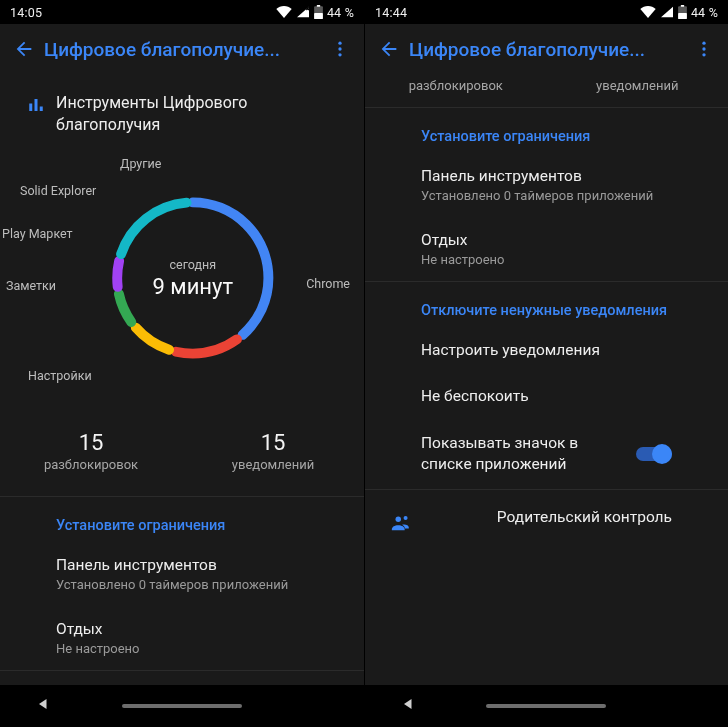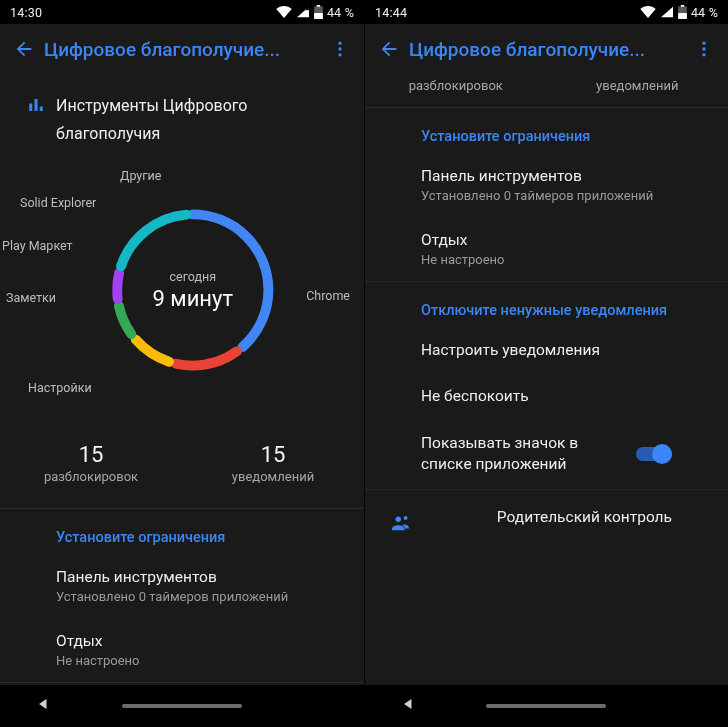--- a/index.html
+++ b/index.html
@@ -59,21 +59,21 @@
   
   .header-row {
     display: flex; align-items: flex-start;
     padding: 18px 16px 12px 16px;
   }
   .header-icon {
     width: 40px; min-width: 40px;
     display: flex; justify-content: center; padding-top: 4px;
     color: #3b86f7;
   }
-  .header-title { font-size: 16px; line-height: 28px; color: #eee; }
+  .header-title { font-size: 16px; line-height: 22px; color: #eee; }
 
   .chart-wrap { position: relative; height: 260px; }
   .donut-holder {
     position: absolute; left: 50%; top: 50%;
     width: 180px; height: 180px;
     transform: translate(-44%, -50%);
   }
   .donut-holder svg { width: 100%; height: 100%; transform: rotate(-90deg); }
   .donut-center {
     position: absolute; inset: 0;
@@ -139,21 +139,21 @@
   
   .top-caps { display:flex; padding: 4px 0 14px; }
   .top-caps .cap { flex:1; text-align:center; font-size:13px; color:#a6a6a6; }
 </style>
 </head>
 <body>
 
 <div class="screen">
 
   <div class="statusbar">
-    <span>14:30</span>
+    <span>14:05</span>
     <span class="sb-spacer"></span>
     <span class="status-icons">
       <span class="sb-icon">
         <svg width="16" height="12" viewBox="0 0 24 18">
             <path fill="#fff" d="M12 18L0.5 4.5C3.6 1.7 7.6 0 12 0s8.4 1.7 11.5 4.5L12 18z"></path>
           </svg>
       </span>
       <span class="sb-icon">
         <svg width="14" height="12" viewBox="0 0 20 18">
             <path fill="#fff" d="M1 17L19 17L19 1z"></path>

